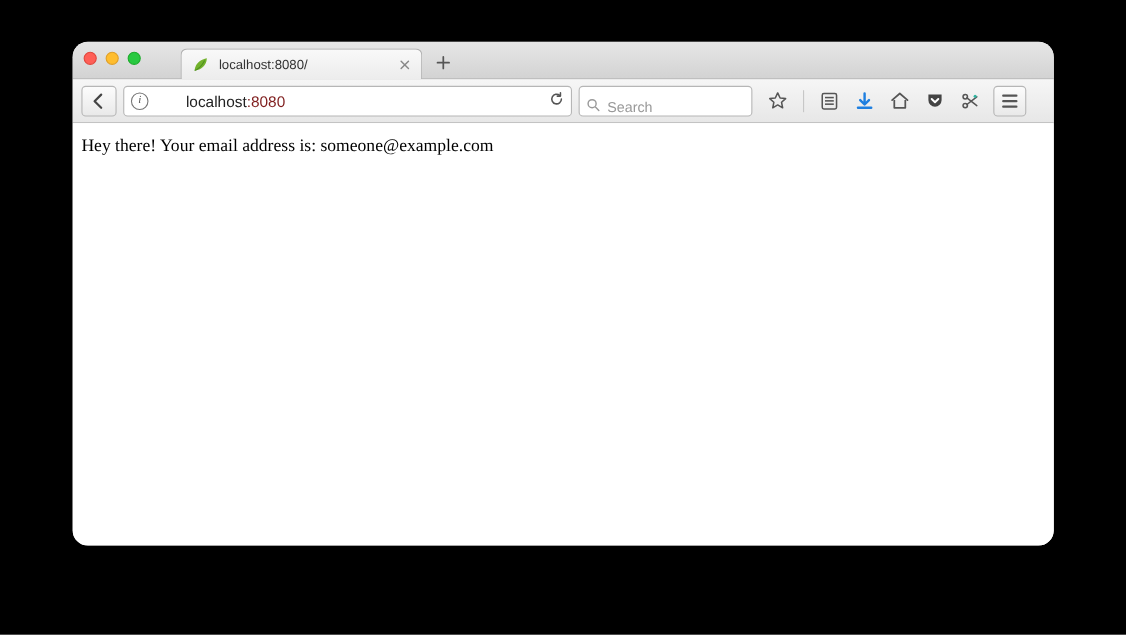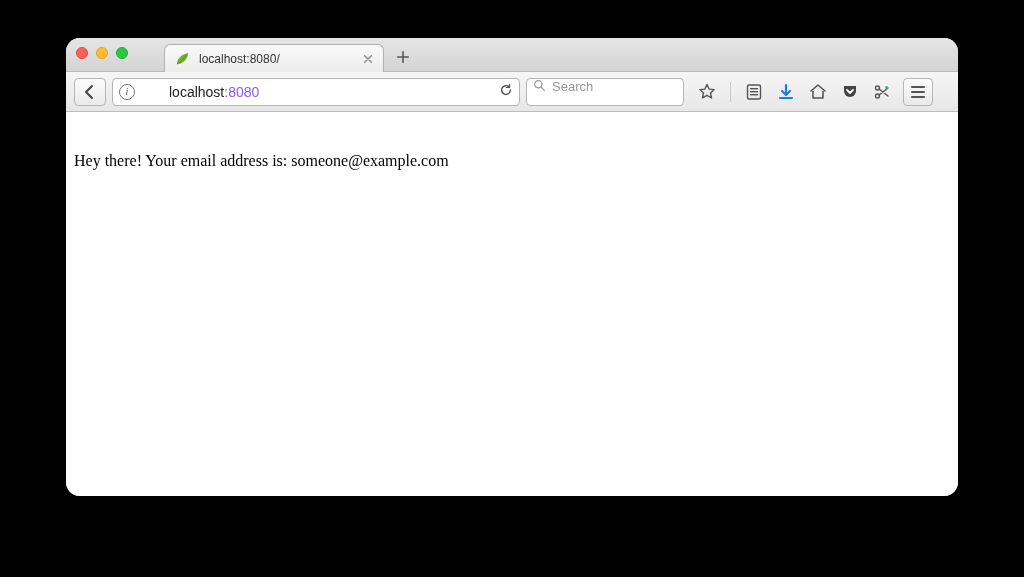--- a/index.html
+++ b/index.html
@@ -106,31 +106,31 @@
       gap: 6px;
       font-size: 14px;
     }
     .url-info {
       width: 16px; height: 16px; border:1.2px solid #777; border-radius:50%;
       display:flex;align-items:center;justify-content:center;
       font-size:10px; font-style:italic; font-family: Georgia, serif;
       color:#555;
     }
     .url-host { color:#222;padding-left:28px; }
-    .url-port { color:#8b5cf6; }
+    .url-port { color:#7f1d1d; }
     .url-refresh {
       margin-left:auto; color:#666;
     }
     .searchbox {
       flex: 0 0 158px;
       height: 28px;
       border: 1px solid #b6b6b6;
       border-radius: 4px;
       background: #fff;
-      display:flex; align-items:flex-start;
+      display:flex; align-items:flex-end;
       padding: 0 6px; gap:6px;
       color:#999; font-size:13px;
     }
     .toolbar-icons { display:flex; align-items:center; gap: 14px; margin-left: 8px; }
     .toolbar-icons .ic { color:#555; display:flex; align-items:center; justify-content:center; width:18px; height:18px; }
     .toolbar-icons .ic svg { width:18px; height:18px; }
     .ic.download { color:#1e7fe0; }
     .divider { width:1px; height:20px; background:#c7c7c7; }
     .menu-btn {
       width: 30px; height: 28px;
@@ -143,21 +143,20 @@
     }
     .menu-btn span { width:14px; height:2px; background:#555; border-radius:1px; }
 
     .content {
       flex:1;
       background:#fff;
       padding: 12px 8px;
       font-family: "Times New Roman", Times, serif;
       font-size: 16px;
       color:#000;
-      margin-top:28px;
     }
   </style>
 </head>
 <body>
 
 <div class="window">
   <div class="titlebar">
     <div class="traffic-lights">
       <div class="light red"></div>
       <div class="light yellow"></div>

